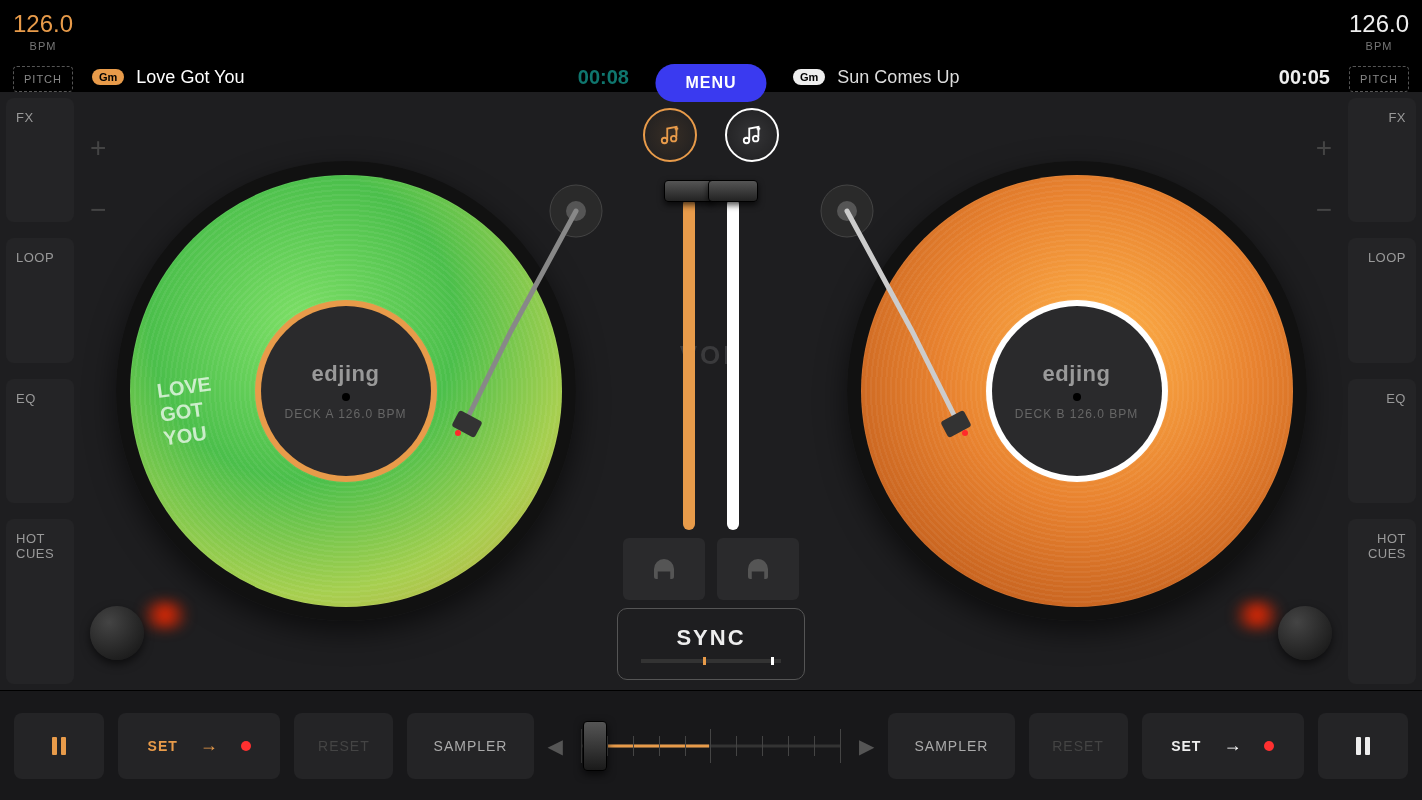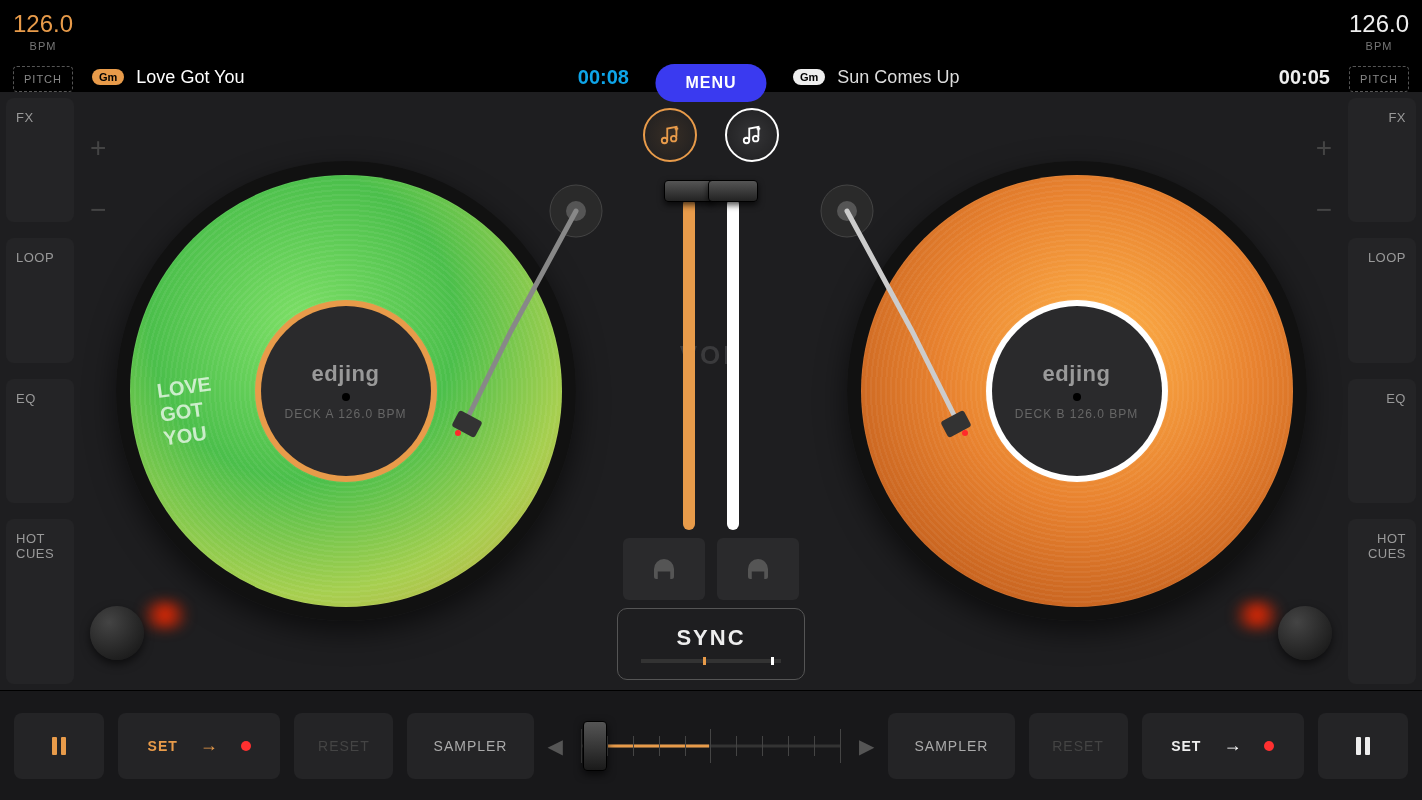--- a/index.html
+++ b/index.html
@@ -14,21 +14,21 @@
 .bpm-lbl{font-size:11px;letter-spacing:1px;color:#777}
 .pitch-btn{margin-top:12px;border:1px dashed #555;border-radius:4px;padding:6px 10px;font-size:11px;letter-spacing:1px;color:#888;cursor:pointer}
 .track-area{flex:1;display:flex;flex-direction:column;position:relative}
 .track-titles{height:30px;display:flex;align-items:center;gap:12px;padding:0 6px}
 .key-pill{font-size:11px;font-weight:700;color:#000;padding:2px 7px;border-radius:9px}
 .key-pill.orange{background:#e89b4a}
 .key-pill.white{background:#eee}
 .track-name{color:#fff;font-size:18px;font-weight:500}
 .track-name.grey{color:#ddd}
 .track-time{margin-left:auto;font-size:20px;font-weight:600}
-.track-time.orange{color:#0ea5e9}
+.track-time.orange{color:#0f766e}
 .track-time.white{color:#eee}
 .title-half{flex:1;display:flex;align-items:center;gap:12px}
 .menu-btn{position:absolute;left:50%;top:2px;transform:translateX(-50%);background:#3a3af0;color:#fff;font-weight:700;font-size:16px;letter-spacing:1px;padding:10px 30px;border-radius:26px;z-index:5;cursor:pointer}
 .waves{flex:1;display:flex;flex-direction:column}
 .wave-row{flex:1;position:relative;overflow:hidden}
 .wave-svg{position:absolute;inset:0;width:100%;height:100%}
 .beat-ticks{position:absolute;inset:0;display:flex}
 .beat-ticks span{flex:1;border-left:1px solid rgba(255,255,255,.12)}
 .playhead{position:absolute;top:0;bottom:0;width:2px;background:#ff6b3d;left:50%;z-index:3}
 

